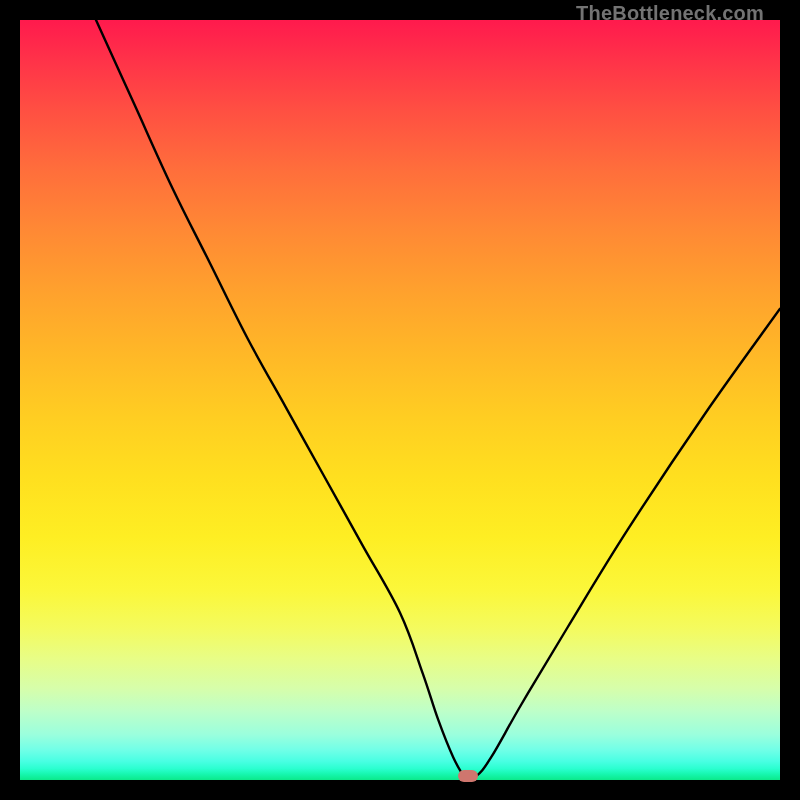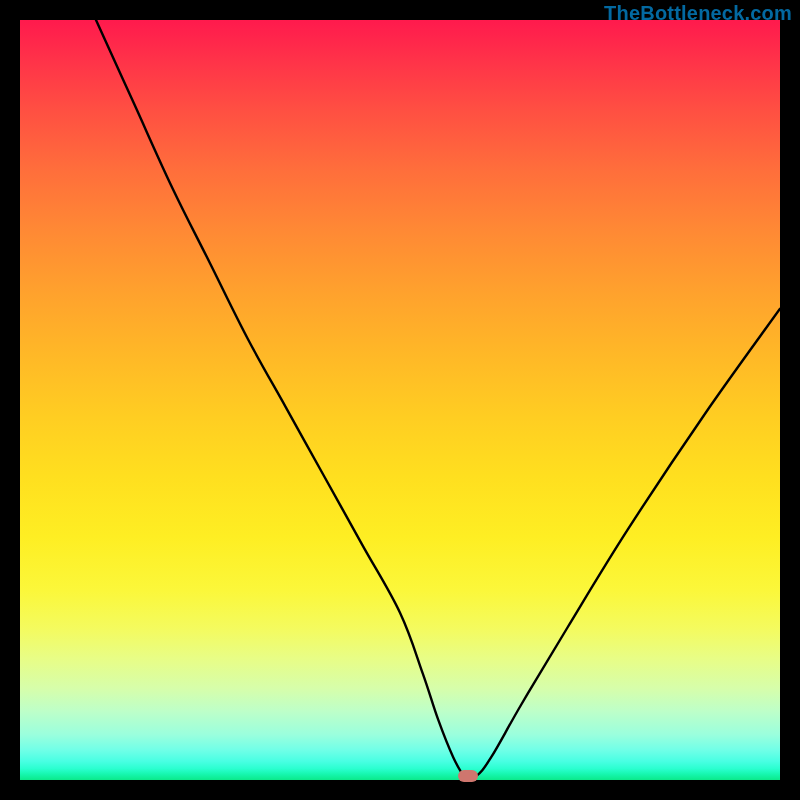--- a/index.html
+++ b/index.html
@@ -45,24 +45,24 @@
       #72ffe7 96%,
       #4affe3 97.5%,
       #2bffd0 98.5%,
       #17f7b0 99.2%,
       #0be98a 100%
     );
   }
   .watermark {
     position: absolute;
     top: 2px;
-    right: 8px;
+    right: 36px;
     font-size: 20px;
     font-weight: 600;
-    color: #0369a1;
+    color: #737373;
     letter-spacing: 0.2px;
   }
   svg.curve {
     position: absolute;
     left: 0;
     top: 0;
     width: 760px;
     height: 760px;
   }
   .marker {

